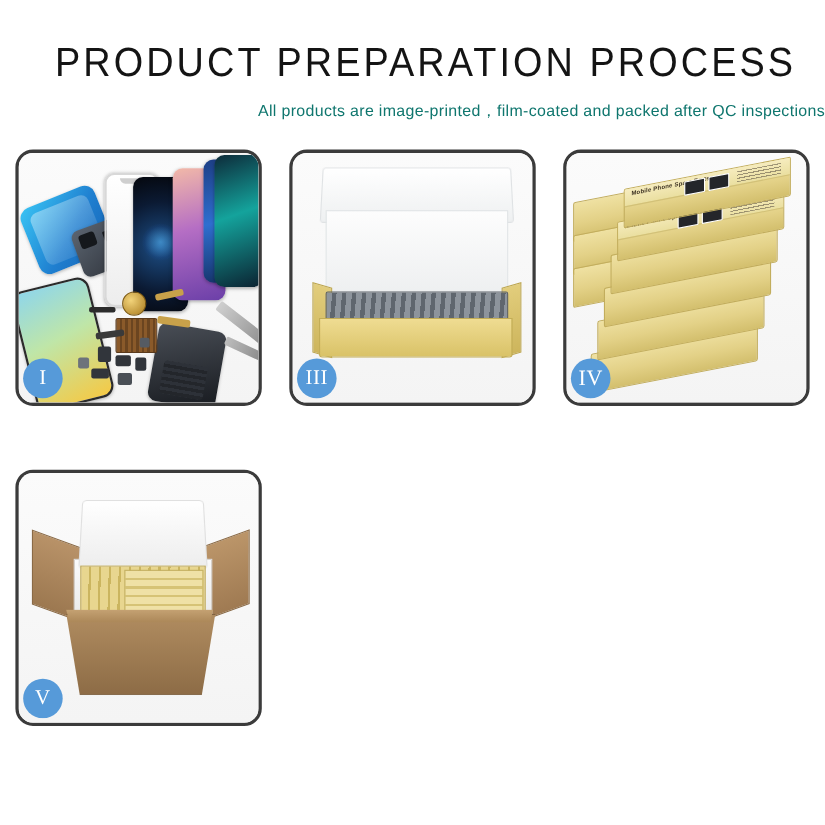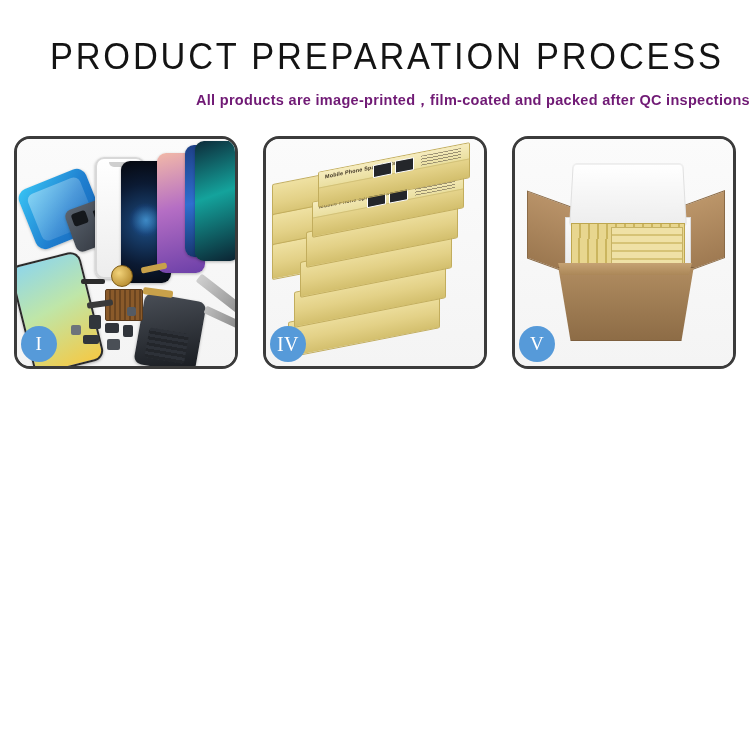--- a/index.html
+++ b/index.html
@@ -31,23 +31,23 @@
     color: #141414;
     line-height: 1.05;
     margin: 0;
     transform: scaleX(0.93);
     transform-origin: center;
     white-space: nowrap;
   }
   .page-subtitle {
     font-family: "Liberation Sans", sans-serif;
     font-size: 14.5px;
-    font-weight: 700;
+    font-weight: 400;
     letter-spacing: 0.3px;
-    color: #701a75;
+    color: #0f766e;
     margin: 14px 0 0 0;
     white-space: nowrap;
   }
 
   
   .grid {
     position: absolute;
     left: 14px;
     top: 136px;
     width: 722px;
@@ -434,20 +434,31 @@
       <div class="small-part s5"></div>
       <div class="small-part s6"></div>
       <div class="small-part s7"></div>
       <div class="tweezers"></div>
       <div class="tweezers2"></div>
     </div>
     <div class="badge">I</div>
   </div>
 
 
+  <div class="panel">
+    <div class="panel-stage">
+      <div class="box3-lid"></div>
+      <div class="box3-foam"></div>
+      <div class="box3-left"></div>
+      <div class="box3-right"></div>
+      <div class="box3-inner"></div>
+      <div class="box3-front"></div>
+    </div>
+    <div class="badge">III</div>
+  </div>
 
   <div class="panel">
     <div class="panel-stage">
       <div class="stack">
         <div class="sbox back1"></div>
         <div class="sbox back2"></div>
         <div class="sbox back3"></div>
 
         <div class="sbox sb1">
           <div class="lid-top">

